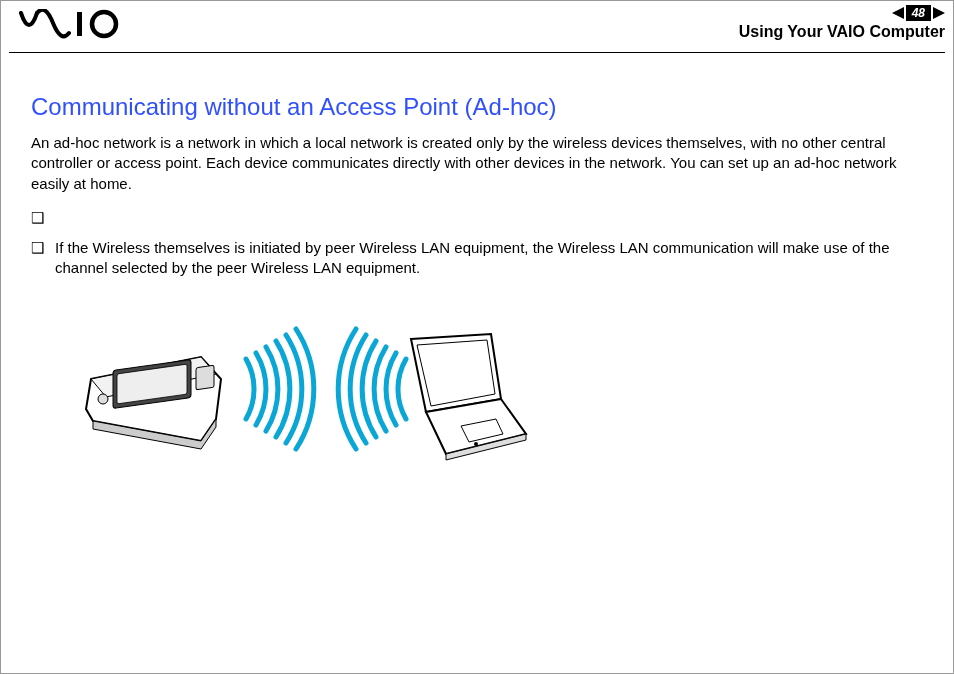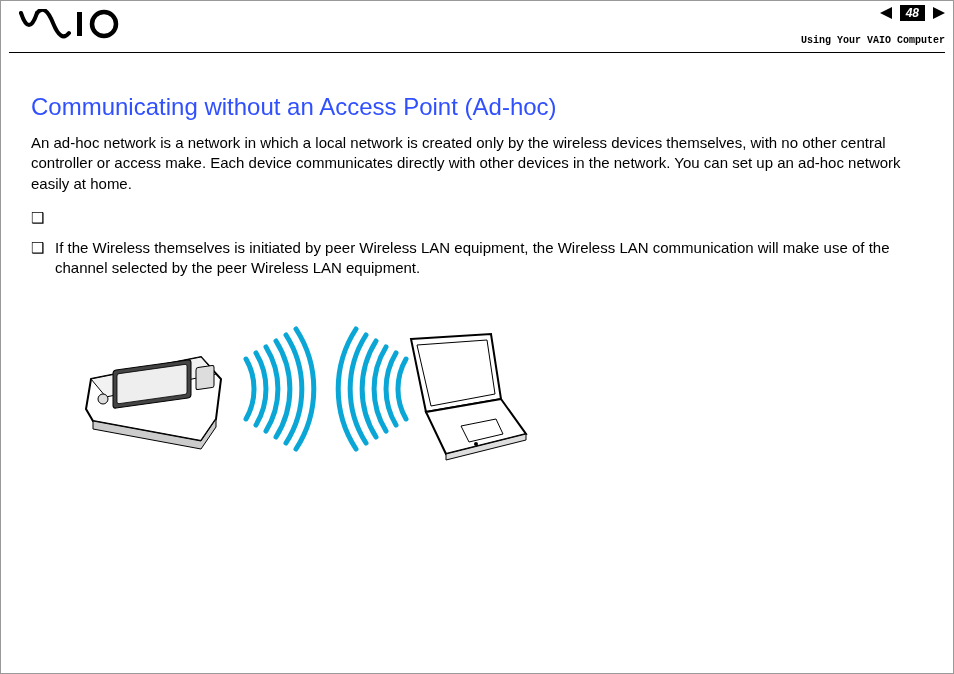--- a/index.html
+++ b/index.html
@@ -25,36 +25,35 @@
   .header-right {
     position: absolute;
     right: 0;
     top: 4px;
     text-align: right;
   }
   .pager {
     display: flex;
     justify-content: flex-end;
     align-items: center;
-    gap: 8px;
-    margin-bottom: 14px;
+    gap: 2px;
+    margin-bottom: 2px;
   }
   .pager .page-num {
     background: #000;
     color: #fff;
     font-style: italic;
     font-weight: bold;
     font-size: 12px;
     padding: 1px 6px;
   }
   .section-title {
-    font-size: 10px;
+    font-size: 16px;
     font-weight: bold;
     color: #000;
-    font-family: Liberation Mono, monospace;
   }
   .content {
     padding: 40px 35px 0 30px;
   }
   h1.heading {
     color: #3050ff;
     font-weight: 400;
     font-size: 24px;
     margin-bottom: 12px;
   }
@@ -107,21 +106,21 @@
       <svg width="12" height="12">
           <polygon points="0,0 12,6 0,12" fill="#000"></polygon>
         </svg>
     </div>
     <div class="section-title">Using Your VAIO Computer</div>
   </div>
 </div>
 
 <div class="content">
   <h1 class="heading">Communicating without an Access Point (Ad-hoc)</h1>
-  <p class="body">An ad-hoc network is a network in which a local network is created only by the wireless devices themselves, with no other central controller or access make. Each device communicates directly with other devices in the network. You can set up an ad-hoc network easily at home.</p>
+  <p class="body">An ad-hoc network is a network in which a local network is created only by the wireless devices themselves, with no other central controller or access point. Each device communicates directly with other devices in the network. You can set up an ad-hoc network easily at home.</p>
   <ul class="bullets">
     <li>
       <span class="bullet-mark">❑</span>
     </li>
     <li>
       <span class="bullet-mark">❑</span>
       <span>If the Wireless themselves is initiated by peer Wireless LAN equipment, the Wireless LAN communication will make use of the channel selected by the peer Wireless LAN equipment.</span>
     </li>
   </ul>
 

